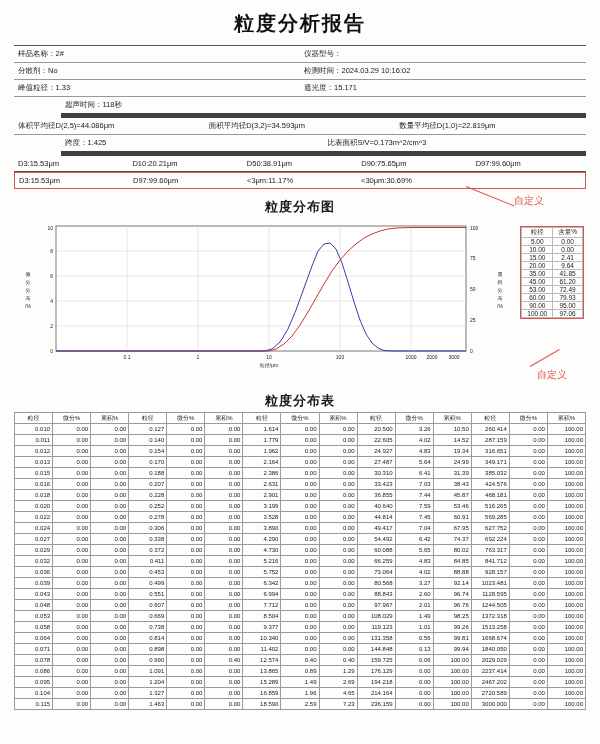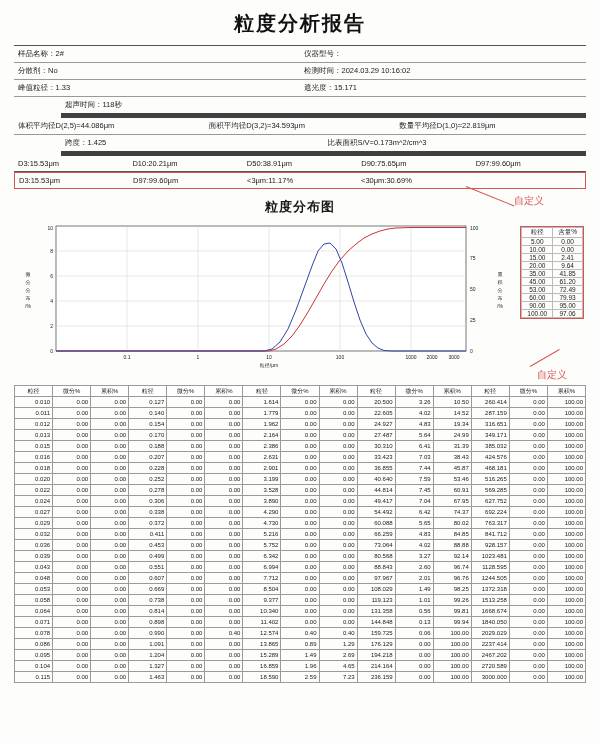--- a/index.html
+++ b/index.html
@@ -235,20 +235,21 @@
               <td>97.06</td>
             </tr>
       </tbody>
         </table>
     </div>
 
     <div class="callout-line" style="left:516px;top:148px;width:34px;transform:rotate(-30deg);transform-origin:left center;"></div>
     <div class="callout" style="left:523px;top:150px;">自定义</div>
   </div>
 
+  <div class="sect-title">粒度分布表</div>
 
   <table class="dist-table">
     <thead>
       <tr>
         <th>粒径</th>
         <th>微分%</th>
         <th>累积%</th>
         <th class="grpsep">粒径</th>
         <th>微分%</th>
         <th>累积%</th>

